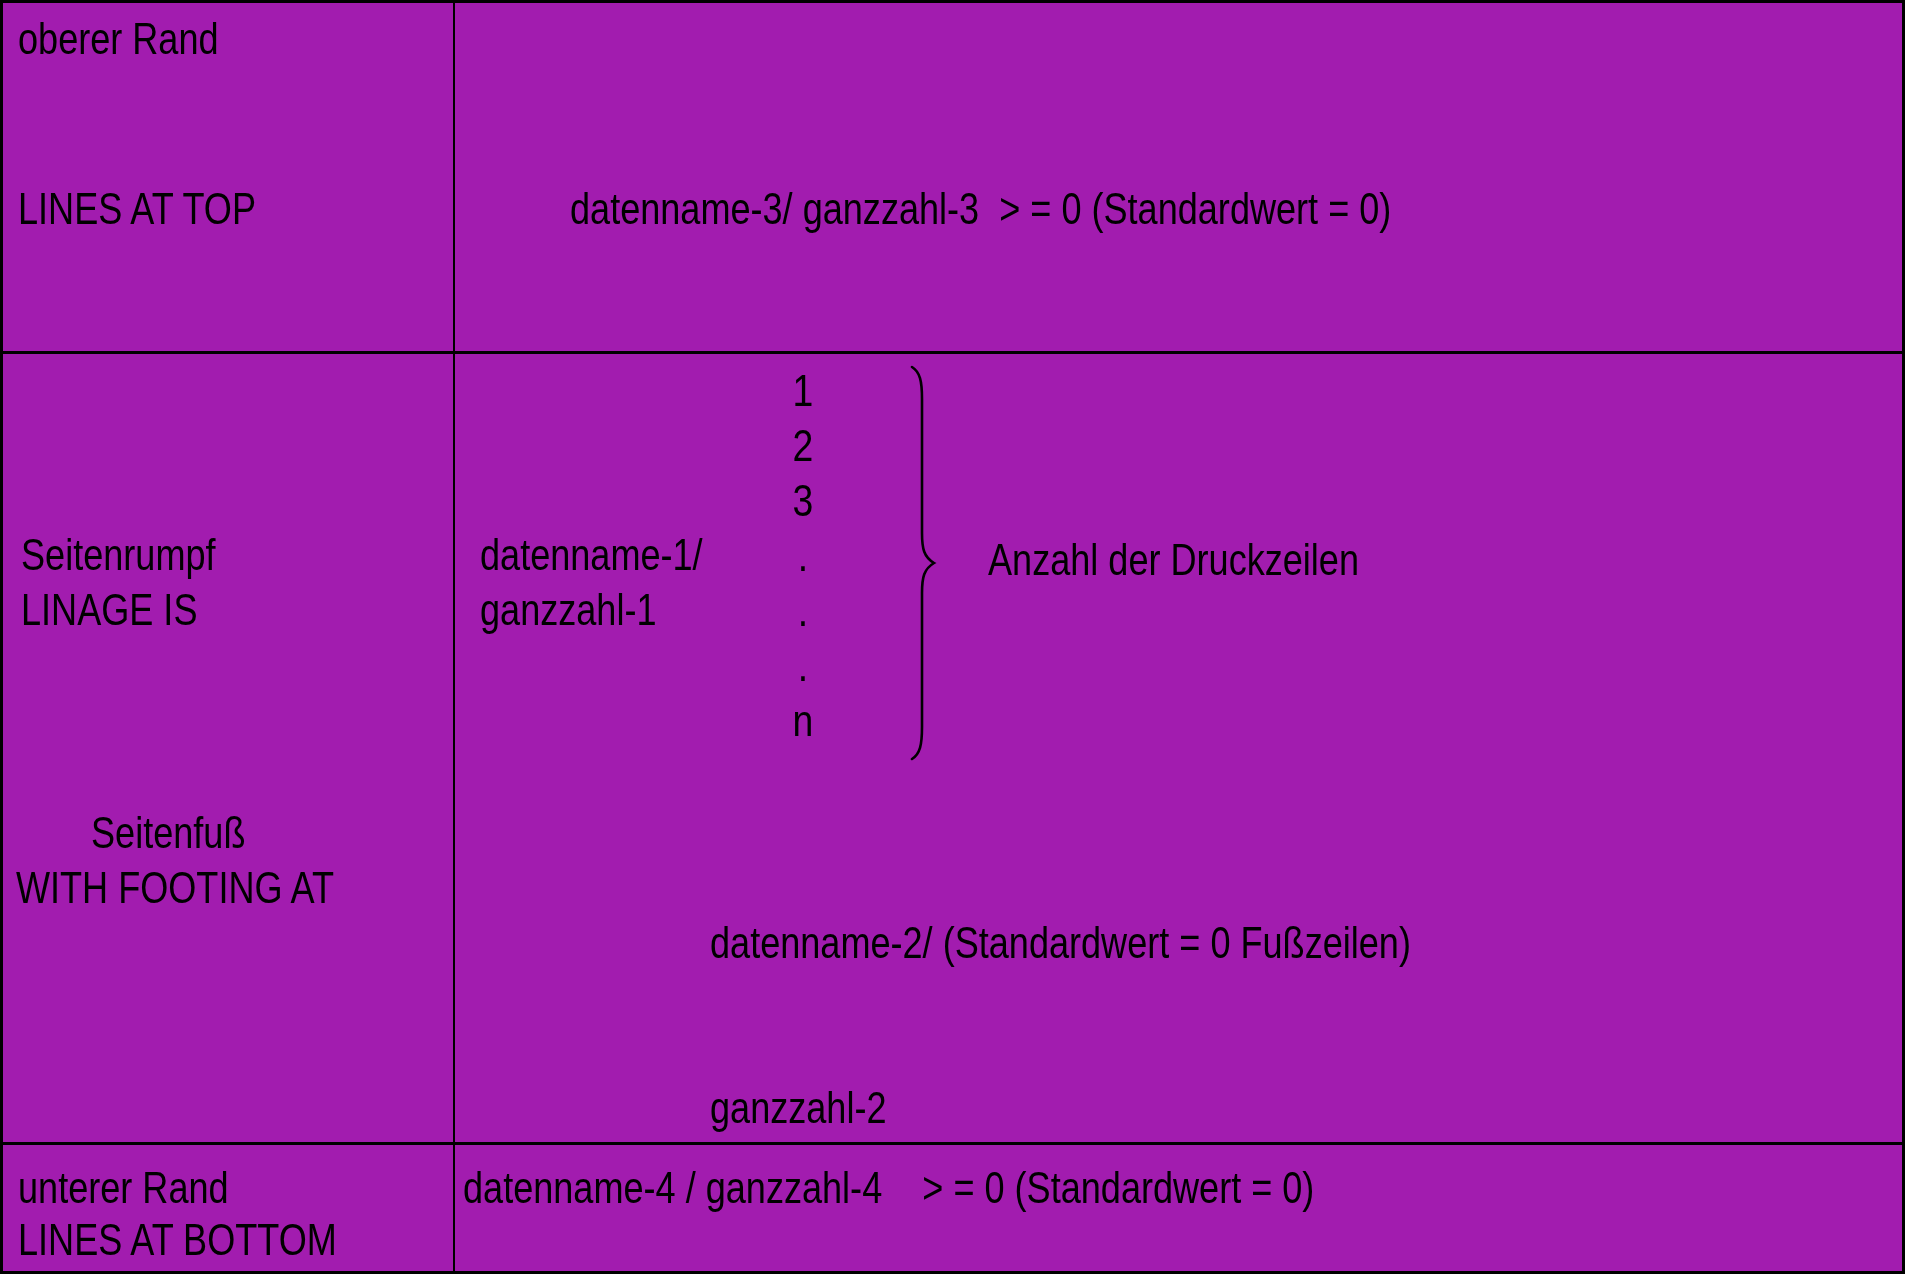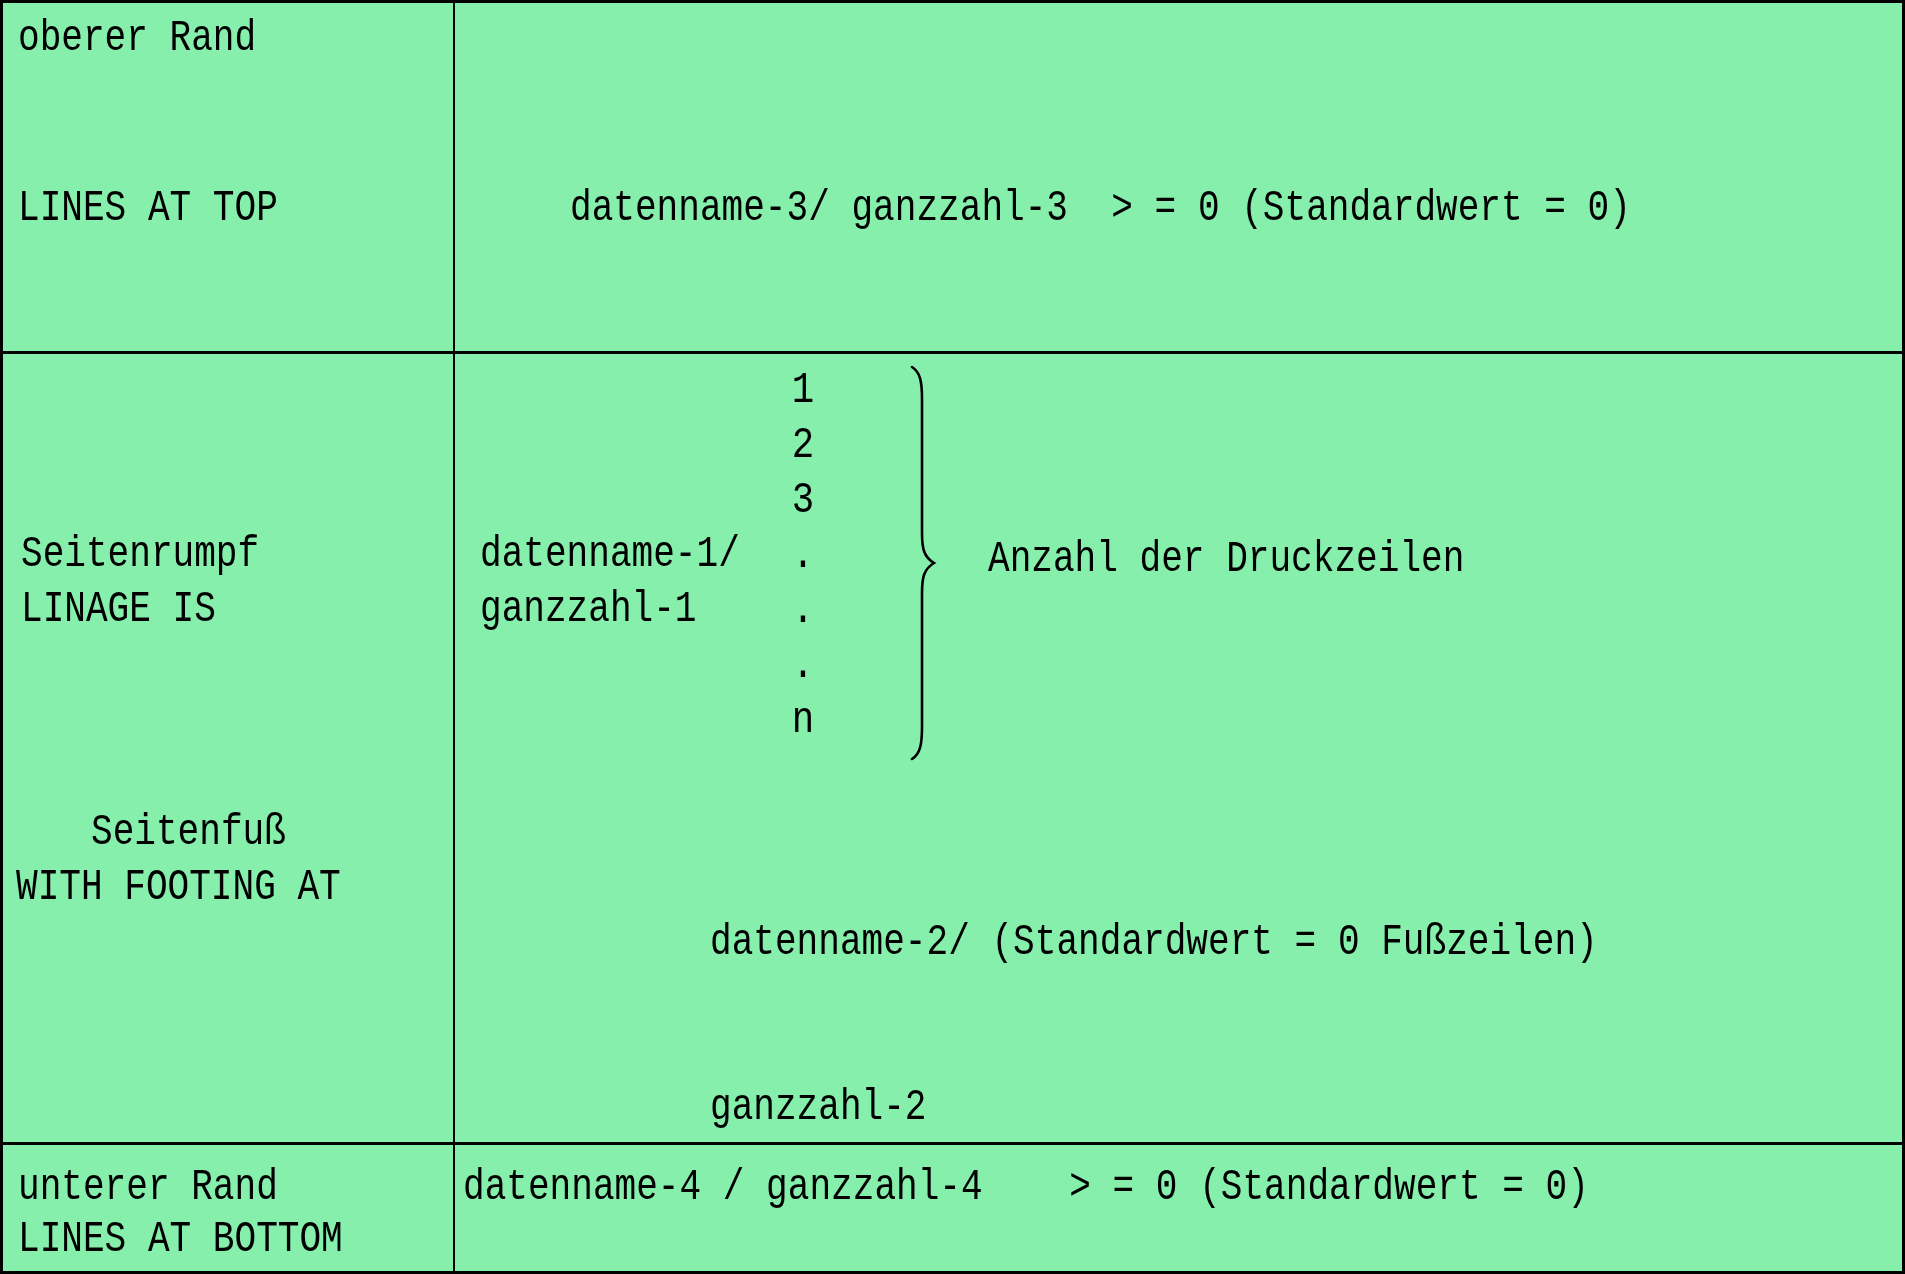--- a/index.html
+++ b/index.html
@@ -1,24 +1,24 @@
 <!DOCTYPE html>
 <html><head>
 <meta charset="utf-8">
 <style>
   html, body { margin: 0; padding: 0; background: #e8e8e8; }
   #stage {
     position: relative;
     width: 1905px;
     height: 1274px;
-    background: #86efac;
+    background: #a21caf;
     border: 3px solid #000;
     box-sizing: border-box;
     overflow: hidden;
-    font-family: Liberation Mono, monospace;
+    font-family: Liberation Sans, sans-serif;
     color: #000;
   }
   .txt {
     position: absolute;
     font-size: 44px;
     line-height: 55px;
     white-space: pre;
     transform: scaleX(0.82);
     transform-origin: 0 0;
   }

